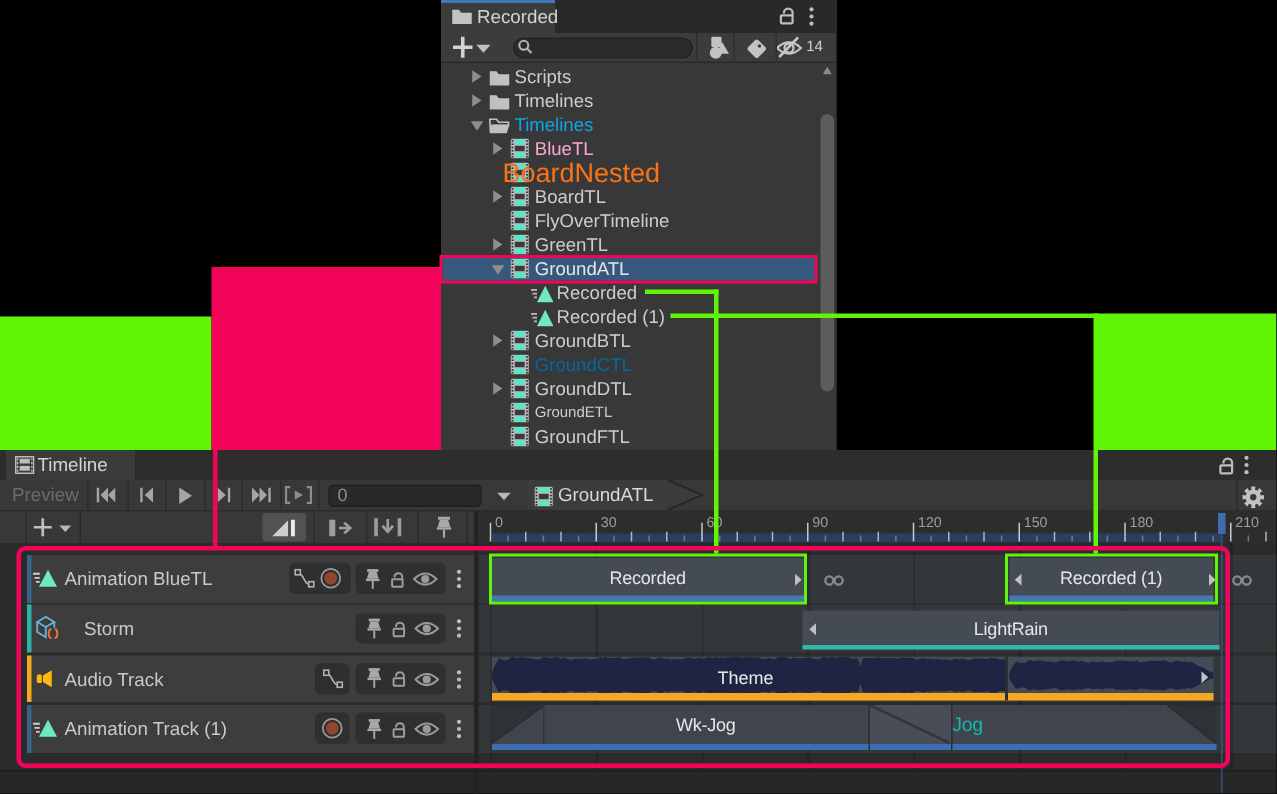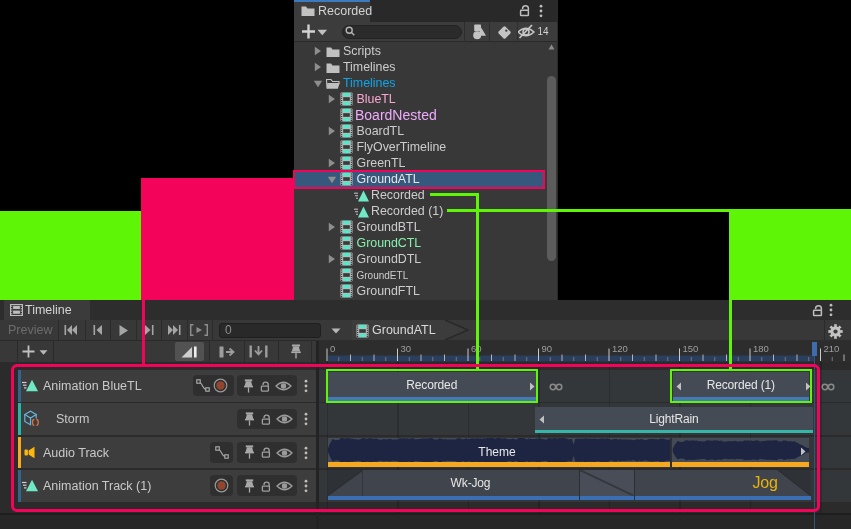--- a/index.html
+++ b/index.html
@@ -158,21 +158,21 @@
         <rect x="1.1" y="12" width="1.1" height="1.1"></rect>
 <rect x="10.8" y="1.4" width="1.1" height="1.1"></rect>
         <rect x="10.8" y="3.6" width="1.1" height="1.1"></rect>
         <rect x="10.8" y="5.8" width="1.1" height="1.1"></rect>
         <rect x="10.8" y="8" width="1.1" height="1.1"></rect>
         <rect x="10.8" y="10.2" width="1.1" height="1.1"></rect>
         <rect x="10.8" y="12" width="1.1" height="1.1"></rect>
       </g>
     </svg>
   </div>
-<div style="position:absolute;left:355px;top:107px;height:16px;line-height:17px;font-size:14px;color:#f0abfc;white-space:nowrap">BoardNested</div>
+<div style="position:absolute;left:335px;top:107px;height:16px;line-height:17px;font-size:18px;color:#f97316;white-space:nowrap">BoardNested</div>
 <div style="position:absolute;left:327.0px;top:126px;width:9px;height:10px">
     <svg width="9" height="10" viewBox="0 0 9 10">
       <path d="M1.8 0.8 L8 5 L1.8 9.2 z" fill="#8e8e8e"></path>
     </svg>
   </div>
 <div style="position:absolute;left:340px;top:124px">
     <svg width="13" height="14" viewBox="0 0 13 14">
       <rect x="0.5" y="0.5" width="12" height="13" rx="1" fill="#b9b9b9"></rect>
 <rect x="3.2" y="0.8" width="6.6" height="3.6" fill="#57e6c8"></rect>
 <rect x="3.2" y="5.2" width="6.6" height="3.6" fill="#3a3a3a"></rect>
@@ -339,21 +339,21 @@
         <rect x="1.1" y="12" width="1.1" height="1.1"></rect>
 <rect x="10.8" y="1.4" width="1.1" height="1.1"></rect>
         <rect x="10.8" y="3.6" width="1.1" height="1.1"></rect>
         <rect x="10.8" y="5.8" width="1.1" height="1.1"></rect>
         <rect x="10.8" y="8" width="1.1" height="1.1"></rect>
         <rect x="10.8" y="10.2" width="1.1" height="1.1"></rect>
         <rect x="10.8" y="12" width="1.1" height="1.1"></rect>
       </g>
     </svg>
   </div>
-<div style="position:absolute;left:356.5px;top:235px;height:16px;line-height:17px;font-size:12.4px;color:#86efac;white-space:nowrap">GroundCTL</div>
+<div style="position:absolute;left:356.5px;top:235px;height:16px;line-height:17px;font-size:12.4px;color:#0369a1;white-space:nowrap">GroundCTL</div>
 <div style="position:absolute;left:327.0px;top:254px;width:9px;height:10px">
     <svg width="9" height="10" viewBox="0 0 9 10">
       <path d="M1.8 0.8 L8 5 L1.8 9.2 z" fill="#8e8e8e"></path>
     </svg>
   </div>
 <div style="position:absolute;left:340px;top:252px">
     <svg width="13" height="14" viewBox="0 0 13 14">
       <rect x="0.5" y="0.5" width="12" height="13" rx="1" fill="#b9b9b9"></rect>
 <rect x="3.2" y="0.8" width="6.6" height="3.6" fill="#57e6c8"></rect>
 <rect x="3.2" y="5.2" width="6.6" height="3.6" fill="#3a3a3a"></rect>
@@ -942,21 +942,21 @@
       <line x1="0.7" y1="0" x2="54" y2="25.3" stroke="#33363c" stroke-width="1.8"></line>
     </svg>
   </div>
 <div style="position:absolute;left:634.8px;top:470px;width:175.7px;height:25.5px;background:#40454d"></div>
 <div style="position:absolute;left:778px;top:470px;width:32.5px;height:25.5px">
     <svg width="32.5" height="25.5" viewBox="0 0 32.5 25.5">
       <polygon points="0,0 32.5,0 32.5,25.5" fill="#2e3237"></polygon>
       <line x1="0" y1="0" x2="32.5" y2="25.5" stroke="#2b2e33" stroke-width="1.2"></line>
     </svg>
   </div>
-<div style="position:absolute;left:634.8px;top:475px;width:143px;height:16px;color:#eab308;font-size:16px;letter-spacing:-0.15px;text-align:right;line-height:16px">Jog</div>
+<div style="position:absolute;left:634.8px;top:475px;width:143px;height:16px;color:#14b8a6;font-size:13px;letter-spacing:-0.15px;text-align:left;line-height:16px">Jog</div>
 <div style="position:absolute;left:327.5px;top:495.5px;width:483px;height:4px;background:#3a70b3"></div>
 <div style="position:absolute;left:578.5px;top:470px;width:1.5px;height:29.5px;background:#2b2e33"></div>
 <div style="position:absolute;left:633.5px;top:470px;width:1.5px;height:29.5px;background:#2b2e33"></div>
 <div style="position:absolute;left:811.5px;top:342px;width:5.5px;height:14px;background:#3e6cac"></div>
 <div style="position:absolute;left:813.5px;top:356px;width:1.5px;height:173px;background:#33527c"></div>
 <div style="position:absolute;left:325.5px;top:369px;width:212.5px;height:34px;border:2.5px solid #5ff506"></div>
 <div style="position:absolute;left:670px;top:369px;width:141.5px;height:34px;border:2.5px solid #5ff506"></div>
 <div style="position:absolute;left:430px;top:193.3px;width:48.5px;height:3.1px;background:#5ff506"></div>
 <div style="position:absolute;left:475.5px;top:193.3px;width:3.1px;height:175.7px;background:#5ff506"></div>
 <div style="position:absolute;left:446.5px;top:209.1px;width:285.3px;height:3.2px;background:#5ff506"></div>

